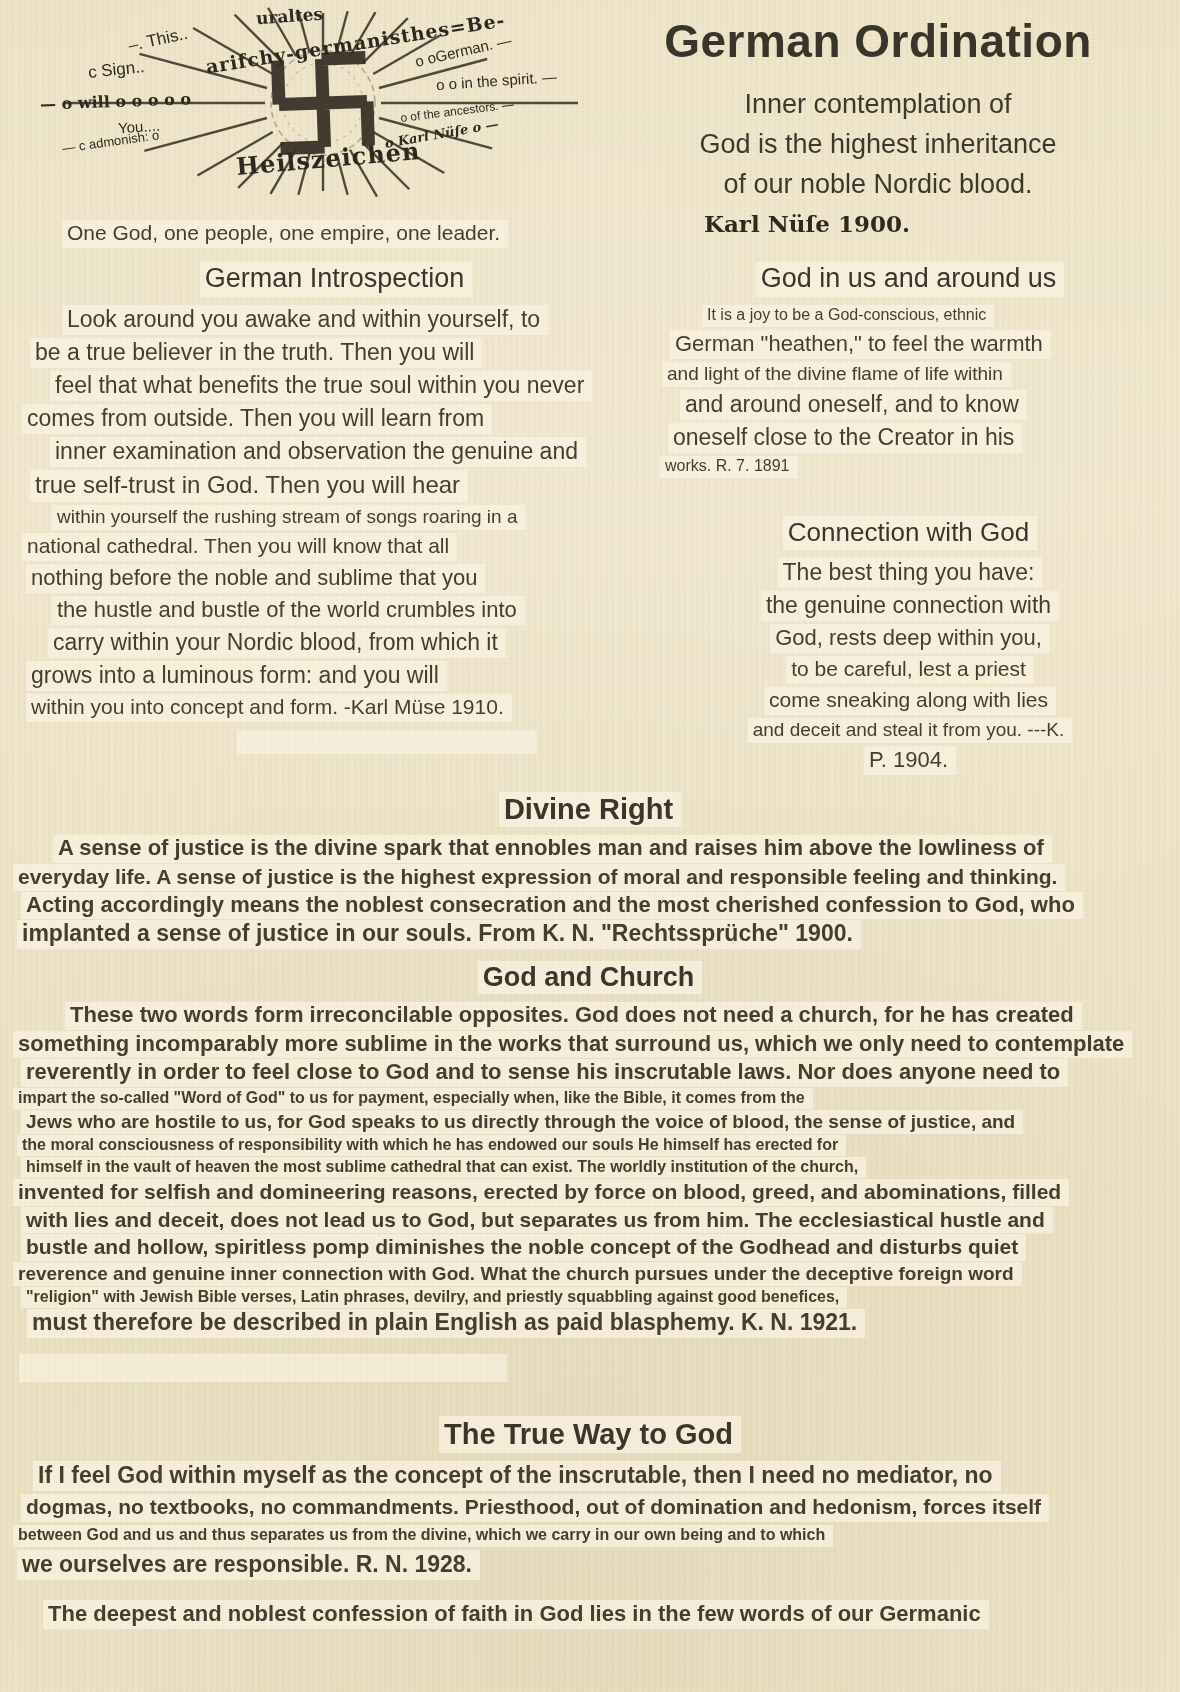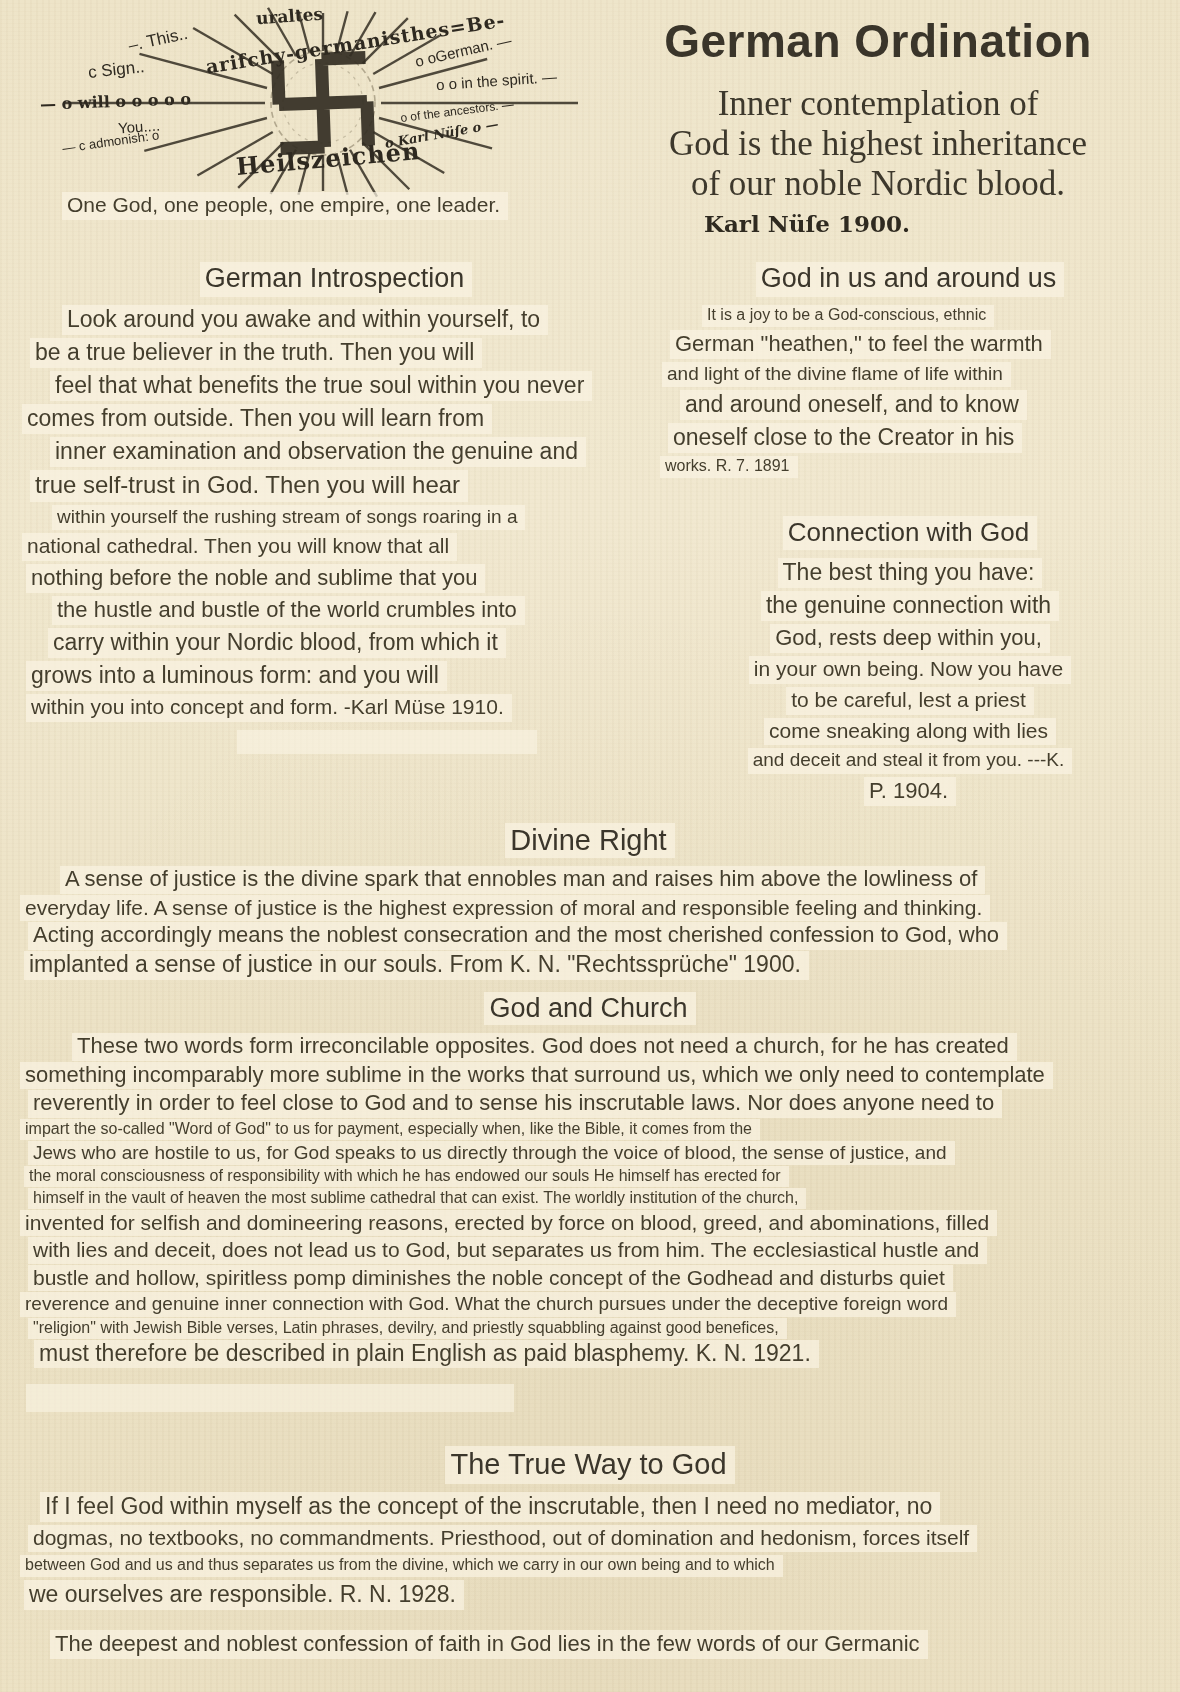--- a/index.html
+++ b/index.html
@@ -16,44 +16,44 @@
   }
   .top-area{position:relative;height:252px;}
   .emblem{position:absolute;left:28px;top:6px;width:566px;height:200px;color:#2e2920;}
   .emblem svg{position:absolute;left:0;top:0;}
   .em-label{position:absolute;white-space:nowrap;color:#2e2920;}
   .fraktur{font-family:"DejaVu Serif","Liberation Serif",serif;font-weight:bold;}
   .script{font-family:"DejaVu Serif","Liberation Serif",serif;font-weight:bold;font-style:italic;}
 
   .title-block{position:absolute;left:592px;top:14px;width:572px;text-align:center;}
   .doc-title{font-size:46px;font-weight:600;color:#3a352a;letter-spacing:.5px;}
-  .subtitle{margin-top:16px;font-size:35px;line-height:40px;color:#3d382c;font-family:Liberation Serif, serif;}
+  .subtitle{margin-top:16px;font-size:27px;line-height:40px;color:#3d382c;}
   .signature{margin-top:6px;padding-right:142px;font-size:23px;color:#2f2a20;}
 
-  .motto{position:absolute;left:62px;top:192px;font-size:21px;}
+  .motto{position:absolute;left:62px;top:220px;font-size:21px;}
 
   .line{display:inline-block;background:rgba(249,243,226,.72);padding:1px 8px 2px 5px;
         white-space:nowrap;line-height:1.18;}
   .row{margin:3px 0;}
   .tight .row{margin:1px 0;}
   .tight .line{line-height:1.12;}
   .center{text-align:center;}
 
   .heading{font-size:27px;color:#3b362b;}
   .heading-lg{font-size:29px;}
   .sec-head{text-align:center;margin:10px 0 8px 0;}
 
   .s19{font-size:19px;} .s20{font-size:16px;} .s21{font-size:21px;}
   .s22{font-size:22px;} .s23{font-size:23px;} .s24{font-size:24px;}
 
   .columns{display:flex;padding:0 8px;}
   .col-left{flex:0 0 628px;padding-left:14px;}
   .col-right{flex:1;padding:0 12px 0 10px;}
 
-  .wide{padding:0 20px;}
+  .wide{padding:0 13px;font-weight:bold;}
   .artifact{background:rgba(249,243,226,.65);}
 </style>
 </head>
 <body>
 
 <div class="top-area">
 
   <div class="emblem">
     <svg width="566" height="200" viewBox="0 0 566 200">
       <g transform="translate(295,97)" stroke="#3a3428" stroke-width="2.4" opacity="0.88">
@@ -149,21 +149,20 @@
     <div class="row"><span class="line s23" style="margin-left:8px">oneself close to the Creator in his</span></div>
     <div class="row"><span class="line s20" style="margin-left:0px">works. R. 7. 1891</span></div>
 
     <div class="sec-head" style="margin-top:38px;">
       <span class="line heading" style="font-size:26px;">Connection with God</span>
     </div>
     <div class="center">
       <div class="row"><span class="line s23">The best thing you have:</span></div>
       <div class="row"><span class="line s23">the genuine connection with</span></div>
       <div class="row"><span class="line s22">God, rests deep within you,</span></div>
-      <div class="row"><span class="line s21">in your own being. Now you have</span></div>
       <div class="row"><span class="line s21">to be careful, lest a priest</span></div>
       <div class="row"><span class="line s21">come sneaking along with lies</span></div>
       <div class="row"><span class="line s19">and deceit and steal it from you. ---K.</span></div>
       <div class="row"><span class="line s22">P. 1904.</span></div>
     </div>
   </div>
 </div>
 
 <div class="wide tight">
   <div class="sec-head" style="margin-top:14px;">

